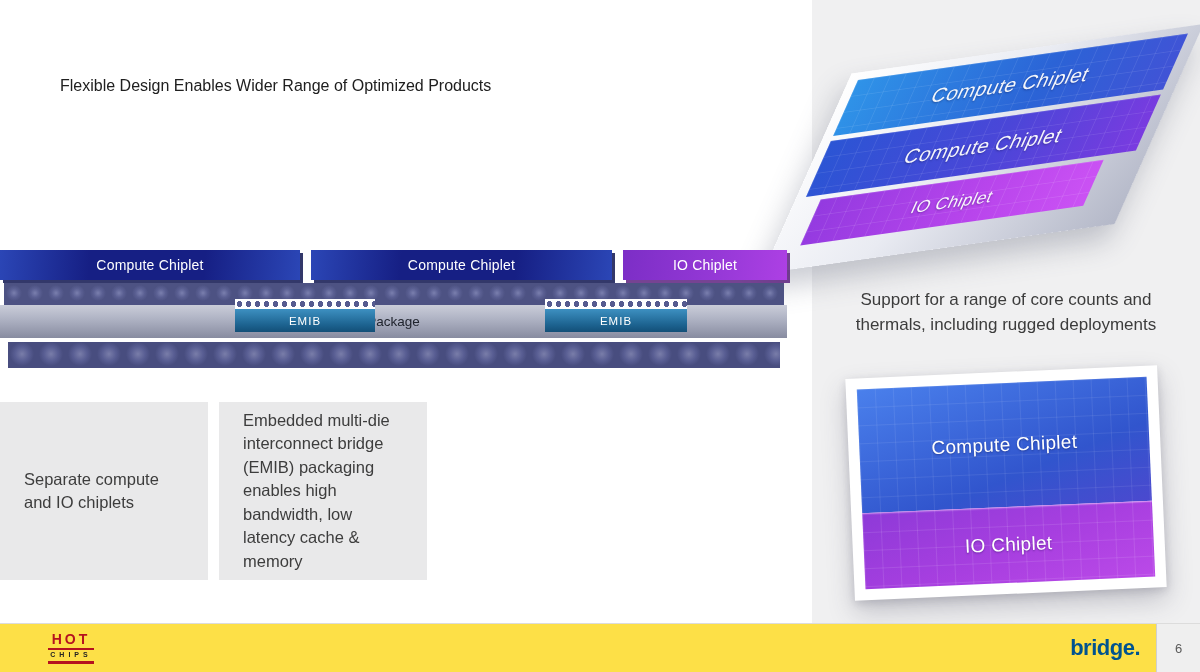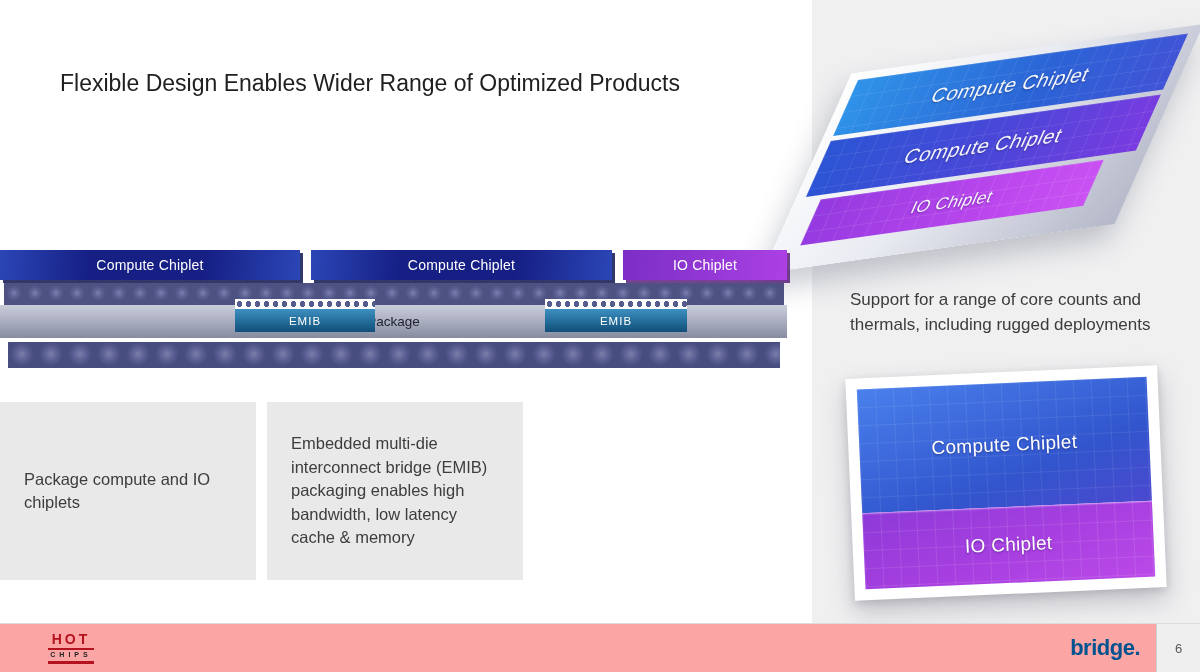--- a/index.html
+++ b/index.html
@@ -7,21 +7,21 @@
   body { font-family:"Liberation Sans", sans-serif; background:#ffffff; }
 
   .slide { position:relative; width:1200px; height:672px; background:#ffffff; overflow:hidden; }
 
   
   .right-panel { position:absolute; top:0; right:0; width:388px; height:623px; background:#f0f0f1; }
 
   
   .headings { position:absolute; left:60px; top:58px; width:720px; }
   .title { font-size:39px; font-weight:400; color:#141414; letter-spacing:.2px; }
-  .subtitle { font-size:23px; font-weight:400; color:#202020; margin-top:12px; }
+  .subtitle { font-size:16px; font-weight:400; color:#202020; margin-top:19px; }
 
   
   .diagram { position:absolute; left:0; top:250px; width:790px; height:122px; }
   .chip { position:absolute; top:0; height:30px; display:flex; align-items:center; justify-content:center;
           color:#fff; font-size:14px; letter-spacing:.2px; }
   .chip-c1 { left:0;   width:300px; background:linear-gradient(95deg,#2b46b6 0%,#161f84 30%,#161f84 68%,#2b46b6 100%);
              box-shadow:3px 3px 0 rgba(15,21,80,.85); }
   .chip-c2 { left:311px; width:301px; background:linear-gradient(95deg,#2b46b6 0%,#161f84 30%,#161f84 68%,#2b46b6 100%);
              box-shadow:3px 3px 0 rgba(15,21,80,.85); }
   .chip-io { left:623px; width:164px; background:linear-gradient(95deg,#7c2ec6 0%,#9438d6 55%,#ad40e4 100%);
@@ -45,21 +45,21 @@
   .emib-bar { height:23px; background:linear-gradient(180deg,#3d90c1 0%,#1c628f 70%,#134f77 100%);
               display:flex; align-items:center; justify-content:center;
               color:#fff; font-size:11.5px; letter-spacing:1px; }
 
   .balls { position:absolute; left:8px; top:92px; width:772px; height:26px;
            background-image:radial-gradient(circle 12px at 14px 12px,#797da9 0%,#595e93 58%,#484d7f 100%);
            background-size:29px 26px; background-repeat:repeat-x; }
 
   
   .callouts { position:absolute; left:0; top:402px; width:790px; display:flex; gap:11px; }
-  .callout { width:256px; height:178px; background:#e9e9ea; padding:20px 24px;
+  .callout { width:208px; height:178px; background:#e9e9ea; padding:20px 24px;
              display:flex; align-items:center; font-size:16.5px; line-height:1.42; color:#3d3d3d; }
 
   
   .iso { position:absolute; top:80px; right:12px; width:330px; height:168px;
          transform:skew(-24deg,-8deg); transform-origin:0 0; }
   .iso-base { position:absolute; left:-10px; right:-12px; top:-8px; bottom:-24px;
               background:linear-gradient(118deg,#ffffff 0%,#e9ebf2 45%,#b4b8c8 100%);
               box-shadow:0 16px 26px rgba(88,92,115,.32); }
   .iso-slab { position:relative; height:56px; margin-bottom:5px;
               display:flex; align-items:center; justify-content:center;
@@ -74,21 +74,21 @@
               linear-gradient(rgba(255,255,255,.09) 1px,transparent 1px),
               linear-gradient(90deg,rgba(255,255,255,.09) 1px,transparent 1px),
               linear-gradient(100deg,#2b55d4 0%,#4b46d8 55%,#7a3be0 100%); }
   .iso-s3 { width:86%; margin-left:5%; height:46px; margin-bottom:0; font-size:17px;
             background-image:
               linear-gradient(rgba(255,255,255,.10) 1px,transparent 1px),
               linear-gradient(90deg,rgba(255,255,255,.10) 1px,transparent 1px),
               linear-gradient(100deg,#933ae0 0%,#b845ec 60%,#cb52f4 100%); }
 
   
-  .support { position:absolute; top:288px; left:38px; right:38px; 
+  .support { position:absolute; top:288px; left:38px; right:38px; text-align:center;
              font-size:17px; line-height:1.45; color:#3c3c3c; }
 
   
   .card { position:absolute; top:372px; left:38px; width:312px; height:222px;
           background:#ffffff; padding:11px; transform:rotate(-2.5deg);
           box-shadow:0 12px 26px rgba(60,60,85,.25), 0 3px 8px rgba(60,60,85,.18); }
   .card-inner { width:100%; height:100%; display:flex; flex-direction:column; }
   .card-zone { display:flex; align-items:center; justify-content:center;
                color:#fff; font-size:19px; letter-spacing:.3px;
                text-shadow:0 1px 2px rgba(0,0,50,.35);
@@ -98,21 +98,21 @@
       linear-gradient(rgba(255,255,255,.08) 1px,transparent 1px),
       linear-gradient(90deg,rgba(255,255,255,.08) 1px,transparent 1px),
       linear-gradient(160deg,#4a80ec 0%,#3155cd 65%,#4b49cf 100%); }
   .card-io { flex:1; border-top:1px solid rgba(255,255,255,.35);
     background-image:
       linear-gradient(rgba(255,255,255,.10) 1px,transparent 1px),
       linear-gradient(90deg,rgba(255,255,255,.10) 1px,transparent 1px),
       linear-gradient(160deg,#8e3ad8 0%,#a83fe0 55%,#bb4ae8 100%); }
 
   
-  .footer { position:absolute; left:0; bottom:0; width:1200px; height:49px; background:#fca5a5;
+  .footer { position:absolute; left:0; bottom:0; width:1200px; height:49px; background:#fde047;
             border-top:1px solid #dcdcdc; display:flex; align-items:center; }
   .hotchips { margin-left:48px; width:46px; text-align:center; }
   .hc-top { font-size:14px; font-weight:bold; color:#b5121f; letter-spacing:3px; line-height:1.05; }
   .hc-rule1 { height:2px; background:#b5121f; margin:1px 0; }
   .hc-bottom { font-size:7px; font-weight:bold; letter-spacing:4px; color:#222222; line-height:1.2; }
   .hc-rule2 { height:3px; background:#b5121f; margin-top:1px; }
   .intel { margin-left:auto; margin-right:16px; font-size:22px; font-weight:700;
            letter-spacing:-.5px; color:#00538f; }
   .page-cell { width:44px; height:100%; border-left:1px solid #cfcfcf; background:#efefef;
                display:flex; align-items:center; justify-content:center;
@@ -185,21 +185,21 @@
       <div class="emib-bar">
         <span>EMIB</span>
       </div>
     </div>
 
     <div class="balls"></div>
   </div>
 
   <div class="callouts">
     <div class="callout">
-      <span>Package compute and IO chiplets</span>
+      <span>Separate compute and IO chiplets</span>
     </div>
     <div class="callout">
       <span>Embedded multi-die interconnect bridge (EMIB) packaging enables high bandwidth, low latency cache &amp; memory</span>
     </div>
   </div>
 
   <div class="footer">
     <div class="hotchips">
       <div class="hc-top">HOT</div>
       <div class="hc-rule1"></div>

